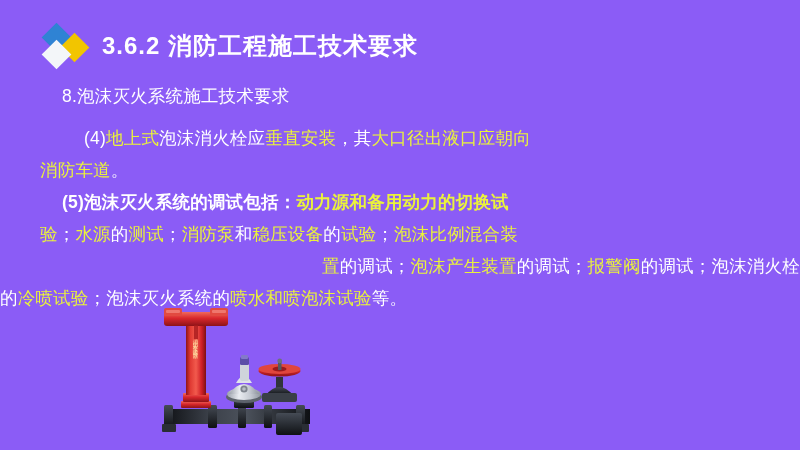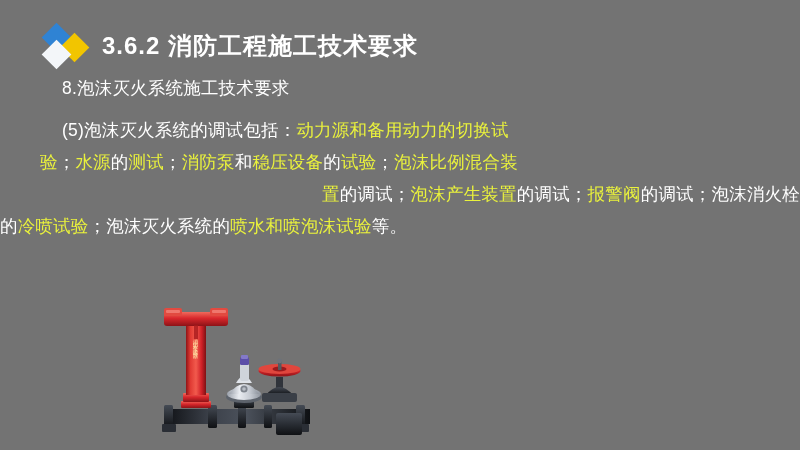--- a/index.html
+++ b/index.html
@@ -3,36 +3,36 @@
 <meta charset="utf-8">
 <style>
   html,body{margin:0;padding:0;}
   body{
     width:800px;height:450px;
     background:#14355a;
     font-family:"Liberation Sans","DejaVu Sans",sans-serif;
     overflow:hidden;
     position:relative;
   }
-  .slide{position:absolute;inset:0;background:#737373;}
+  .slide{position:absolute;inset:0;background:#8b5cf6;}
 
   
   .header{position:absolute;left:0;top:22px;height:48px;display:flex;align-items:center;}
   .logo-mark{position:relative;width:52px;height:46px;margin-left:42px;flex:0 0 auto;}
   .dia{position:absolute;width:21px;height:21px;transform:rotate(45deg);}
   .dia.blue{left:4px;top:4px;background:#2f83d4;}
   .dia.gold{left:22px;top:14px;background:#f2c500;}
   .dia.white{left:4px;top:21px;background:#f3f6f9;}
   .header-title{
     margin-left:8px;color:#ffffff;font-size:24px;font-weight:bold;
     letter-spacing:1px;white-space:nowrap;
   }
 
   
-  .body{position:absolute;left:0;top:72px;width:800px;}
+  .body{position:absolute;left:0;top:80px;width:800px;}
   .line{
     color:#ffffff;font-size:17.5px;line-height:32px;white-space:pre;
     letter-spacing:.2px;
   }
   .l-sub{margin-left:62px;}
   .l-ind{margin-left:62px;}
   .hl{color:#eaf23c;}
   .wt{color:#ffffff;}
 
   
@@ -51,21 +51,25 @@
       <span class="dia white"></span>
     </div>
     <div class="header-title">3.6.2 消防工程施工技术要求</div>
   </div>
 
   <div class="body">
     <div class="line l-sub">8.泡沫灭火系统施工技术要求</div>
     <div style="height:10px"></div>
     <div id="paras">
         <div>
-          <div class="line l-ind" style=""><span class="wt">(5)泡沫灭火系统的调试包括：</span><span class="hl">动力源和备用动力的切换试</span></div>
+          <div class="line l-ind" style="margin-left: 84px;"><span class="wt">(4)</span><span class="hl">地上式</span><span class="wt">泡沫消火栓应</span><span class="hl">垂直安装</span><span class="wt">，其</span><span class="hl">大口径出液口应朝向</span></div>
+          <div class="line " style="margin-left: 40px;"><span class="hl">消防车道</span><span class="wt">。</span></div>
+        </div>
+        <div>
+          <div class="line l-ind" style=" font-weight: bold;"><span class="wt">(5)泡沫灭火系统的调试包括：</span><span class="hl">动力源和备用动力的切换试</span></div>
           <div class="line " style="margin-left: 40px;"><span class="hl">验</span><span class="wt">；</span><span class="hl">水源</span><span class="wt">的</span><span class="hl">测试</span><span class="wt">；</span><span class="hl">消防泵</span><span class="wt">和</span><span class="hl">稳压设备</span><span class="wt">的</span><span class="hl">试验</span><span class="wt">；</span><span class="hl">泡沫比例混合装</span></div>
           <div class="line " style="margin-left: 40px; text-align: right;"><span class="hl">置</span><span class="wt">的调试；</span><span class="hl">泡沫产生装置</span><span class="wt">的调试；</span><span class="hl">报警阀</span><span class="wt">的调试；泡沫消火栓</span></div>
           <div class="line " style=""><span class="wt">的</span><span class="hl">冷喷试验</span><span class="wt">；泡沫灭火系统的</span><span class="hl">喷水和喷泡沫试验</span><span class="wt">等。</span></div>
         </div>
       </div>
   </div>
 
   <div class="figure">
     <svg class="fig-svg" viewBox="0 0 180 145">
       <defs>

